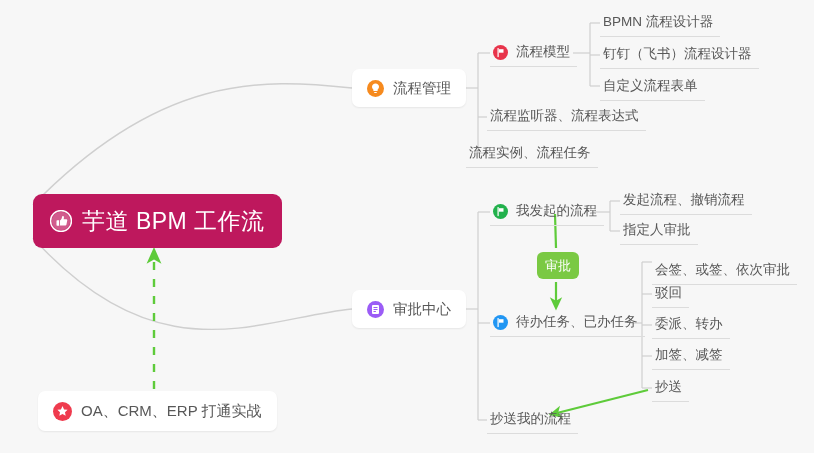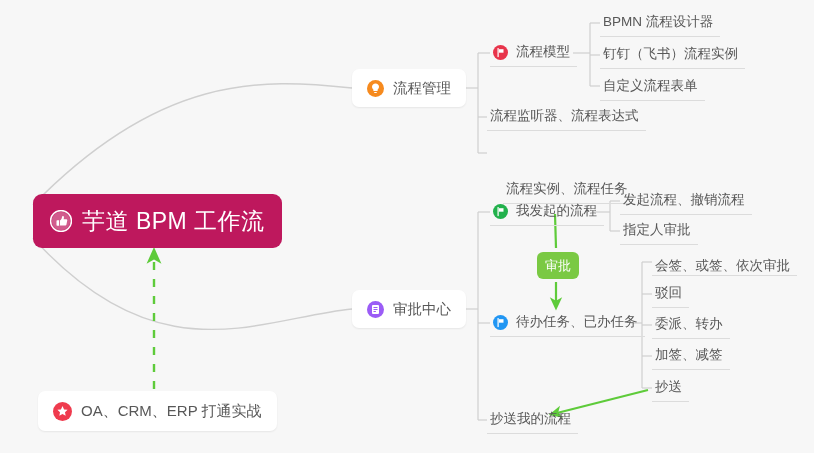--- a/index.html
+++ b/index.html
@@ -90,35 +90,35 @@
   .leaf-label {
     color: #585858;
     font-size: 13.5px;
     white-space: nowrap;
   }
   .leaf-label.with-icon { margin-left: 8px; }
 
   
   #leaf-liuchengmoxing { left: 490px; top: 38px; }
   #leaf-jiantingqi     { left: 487px; top: 102px; }
-  #leaf-shili          { left: 503px; top: 139px; margin-top: 36px; }
+  #leaf-shili          { left: 466px; top: 139px; }
   
   #leaf-bpmn     { left: 600px; top: 8px; justify-content: flex-end; }
   #leaf-dingding { left: 600px; top: 40px; }
   #leaf-zidingyi { left: 600px; top: 72px; justify-content: flex-end; }
 
   
   #leaf-wofaqi   { left: 490px; top: 197px; }
   #leaf-daiban   { left: 490px; top: 308px; }
   #leaf-chaosongwode { left: 487px; top: 405px; }
   
   #leaf-faqiliucheng { left: 620px; top: 186px; }
   #leaf-zhidingren   { left: 620px; top: 216px; }
   
-  #leaf-huiqian  { left: 652px; top: 247px; align-items: flex-end; }
+  #leaf-huiqian  { left: 652px; top: 256px; }
   #leaf-bohui    { left: 652px; top: 279px; }
   #leaf-weipai   { left: 652px; top: 310px; }
   #leaf-jiaqian  { left: 652px; top: 341px; }
   #leaf-chaosong { left: 652px; top: 373px; font-family: Liberation Mono, monospace; }
 
   
   .icon {
     flex: 0 0 auto;
     display: inline-block;
     line-height: 0;
@@ -258,21 +258,21 @@
         <path d="M5.9 4.2h4.6v3.5H5.9z" fill="#ffffff"></path>
       </svg>
     </span>
     <span class="leaf-label with-icon">流程模型</span>
   </div>
 
   <div class="leaf-node" id="leaf-bpmn">
     <span class="leaf-label">BPMN 流程设计器</span>
   </div>
   <div class="leaf-node" id="leaf-dingding">
-    <span class="leaf-label">钉钉（飞书）流程实例</span>
+    <span class="leaf-label">钉钉（飞书）流程设计器</span>
   </div>
   <div class="leaf-node" id="leaf-zidingyi">
     <span class="leaf-label">自定义流程表单</span>
   </div>
 
   <div class="leaf-node" id="leaf-jiantingqi">
     <span class="leaf-label">流程监听器、流程表达式</span>
   </div>
   <div class="leaf-node" id="leaf-shili">
     <span class="leaf-label">流程实例、流程任务</span>

